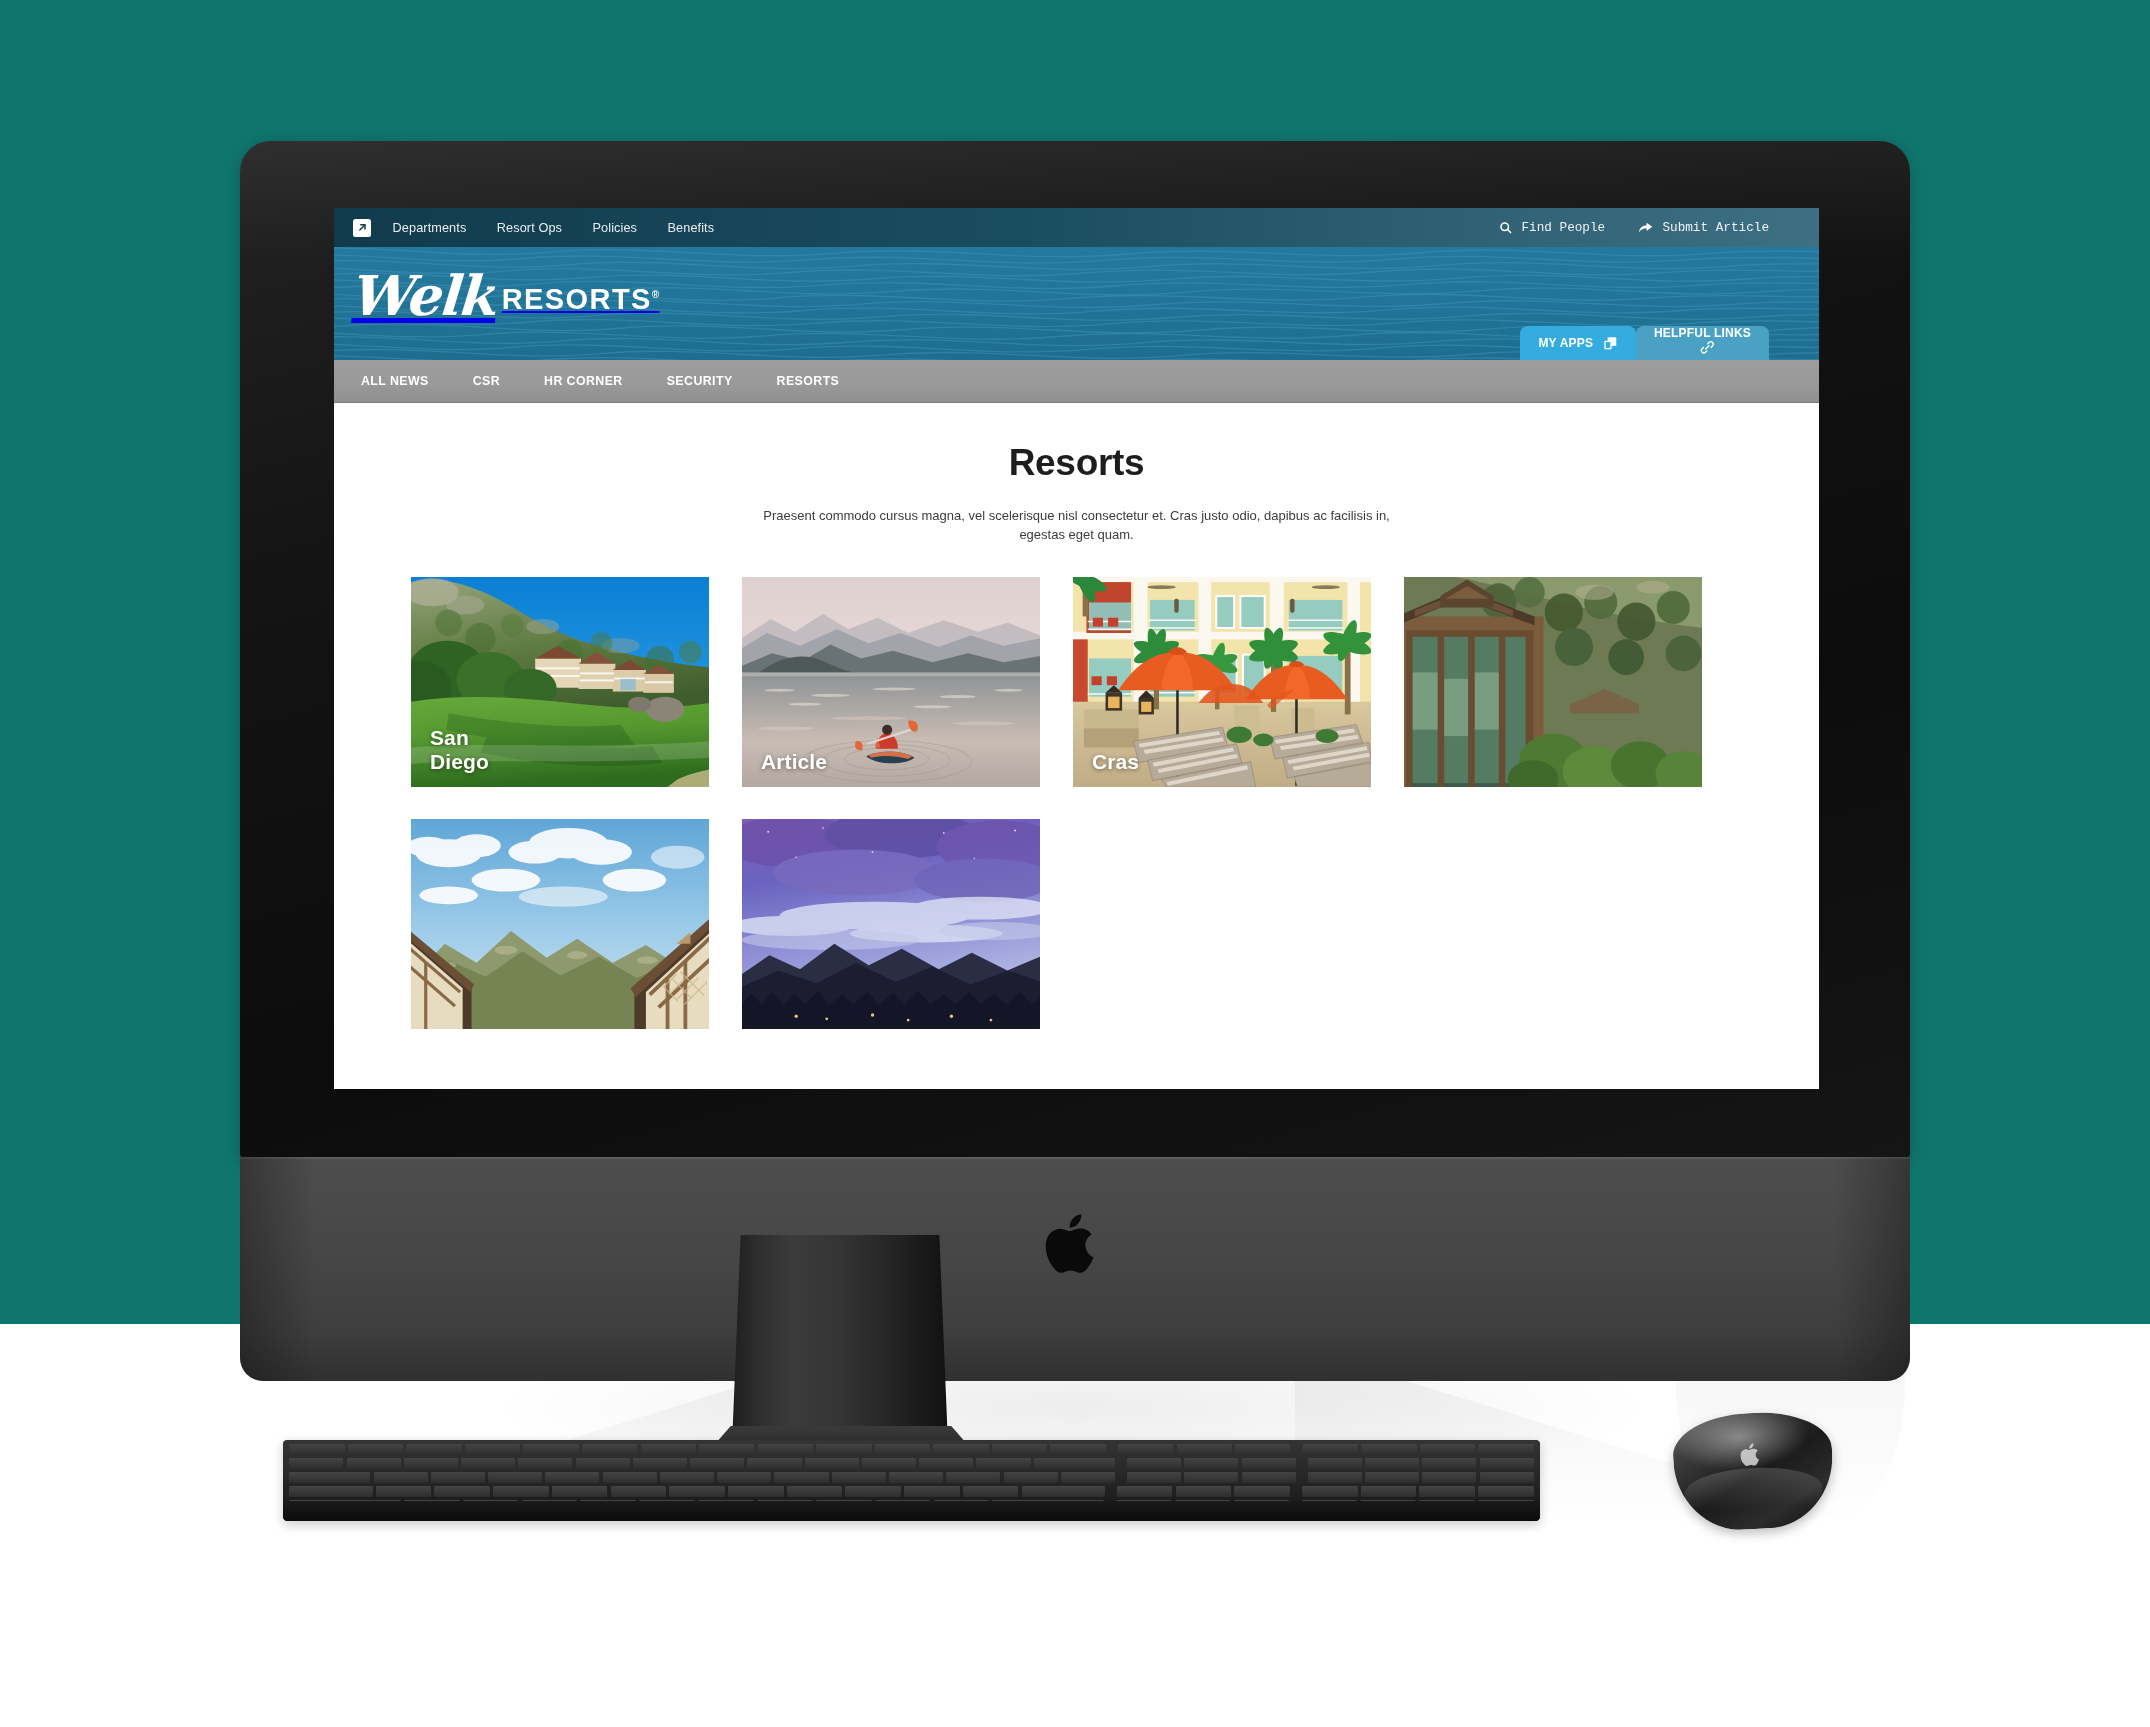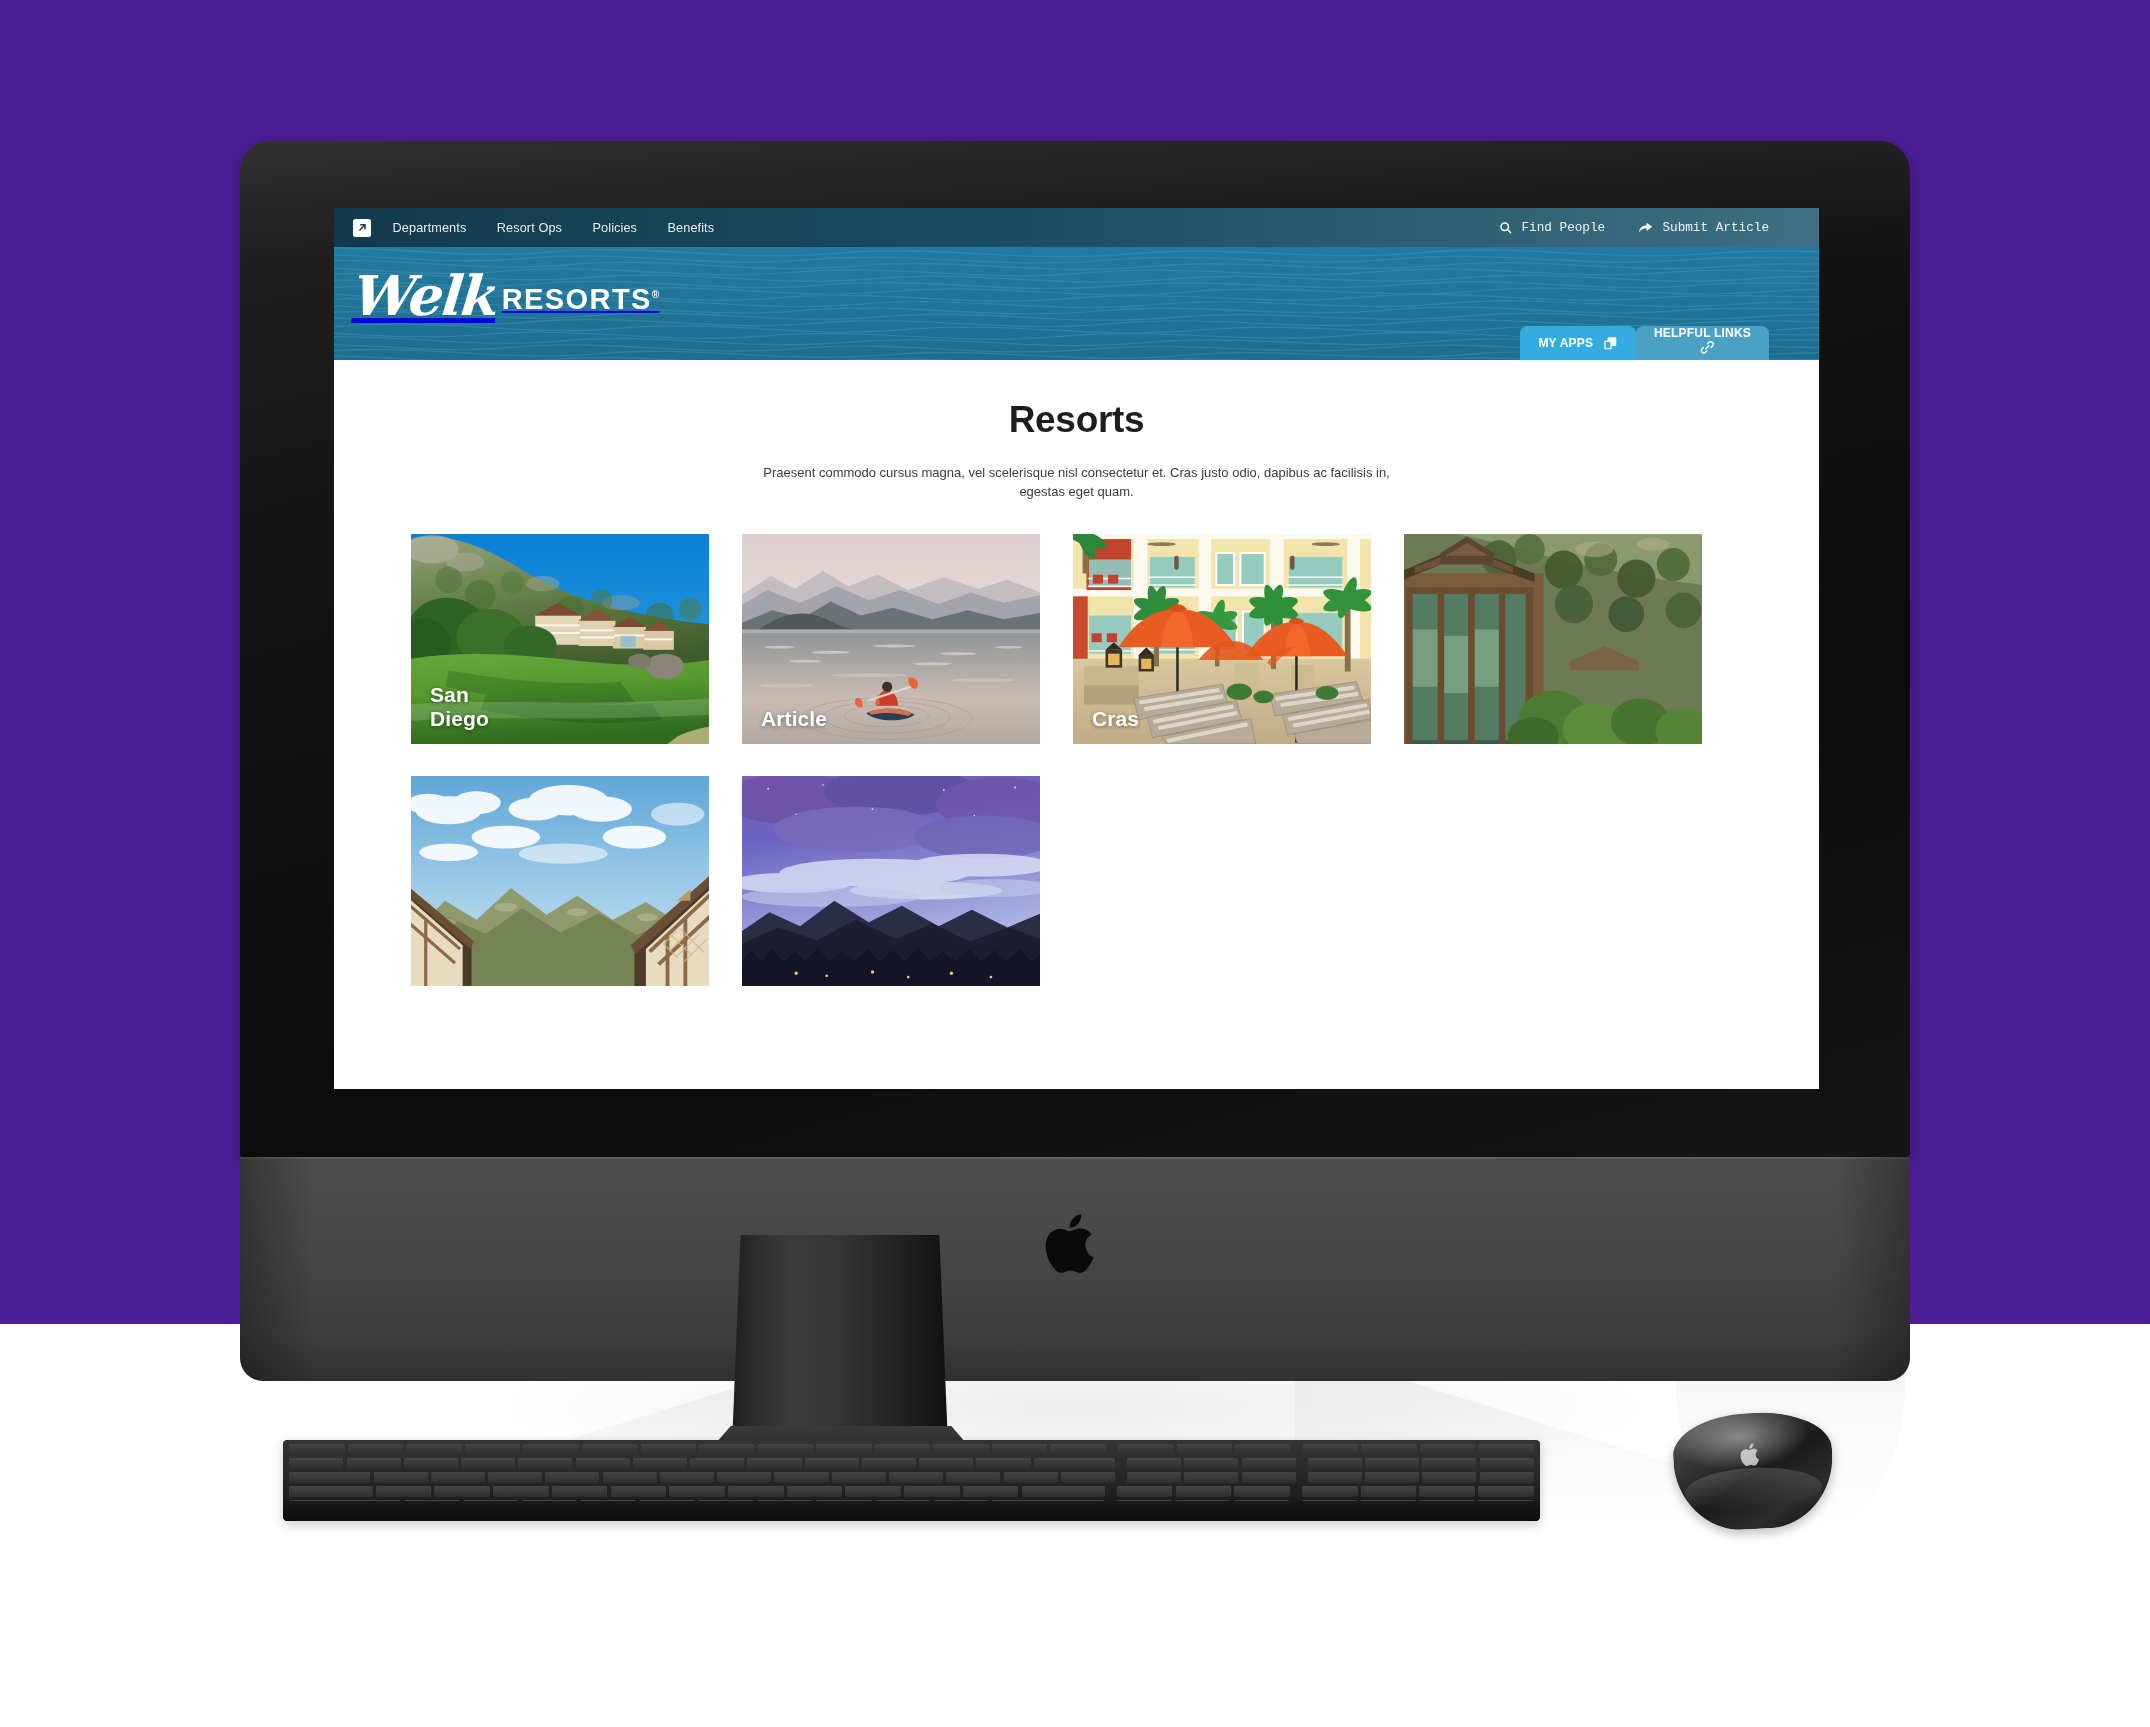--- a/index.html
+++ b/index.html
@@ -11,21 +11,21 @@
     background: #ffffff;
     font-family: "Liberation Sans", sans-serif;
     overflow: hidden;
   }
 
   
   .scene {
     position: relative;
     width: 2151px;
     height: 1324px;
-    background: #4c1d95;
+    background: #0f766e;
   }
 
   
   .desk-shadow {
     position: absolute;
     left: 241px; top: 1321px;
     width: 1664px; height: 216px;
     background:
       radial-gradient(ellipse 50% 55% at 50% 40%, rgba(0,0,0,0.07), rgba(0,0,0,0) 70%);
     pointer-events: none;
@@ -508,20 +508,27 @@
               <svg width="14.6" height="14.6" viewBox="0 0 22 22" fill="none" stroke="#ffffff" stroke-width="2.1" stroke-linecap="round" aria-hidden="true">
                 <path d="M8.6 13.4 L13.4 8.6"></path>
                 <path d="M11.7 5.6 L13.9 3.4 a3.7 3.7 0 0 1 5.2 5.2 L16.9 10.8"></path>
                 <path d="M10.3 16.4 L8.1 18.6 a3.7 3.7 0 0 1 -5.2 -5.2 L5.1 11.2"></path>
               </svg>
             </span>
           </div>
         </div>
       </div>
 
+      <div class="graynav">
+        <a href="#">ALL NEWS</a>
+        <a href="#">CSR</a>
+        <a href="#">HR CORNER</a>
+        <a href="#">SECURITY</a>
+        <a href="#">RESORTS</a>
+      </div>
 
       <div class="content">
         <h1 class="page-title">Resorts</h1>
         <p class="page-sub">Praesent commodo cursus magna, vel scelerisque nisl consectetur et. Cras justo odio, dapibus ac facilisis in, egestas eget quam.</p>
 
         <div class="cards-grid">
 
           <div class="card">
             <div class="art">
               <svg viewBox="0 0 470 330" preserveAspectRatio="xMidYMid slice" aria-hidden="true">

